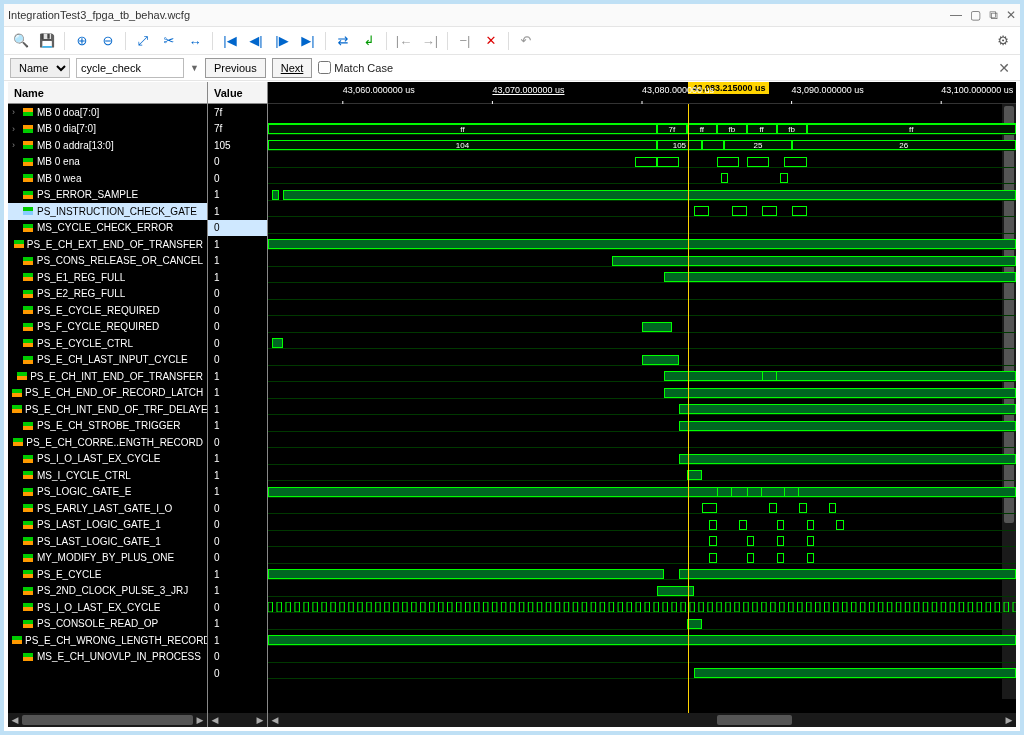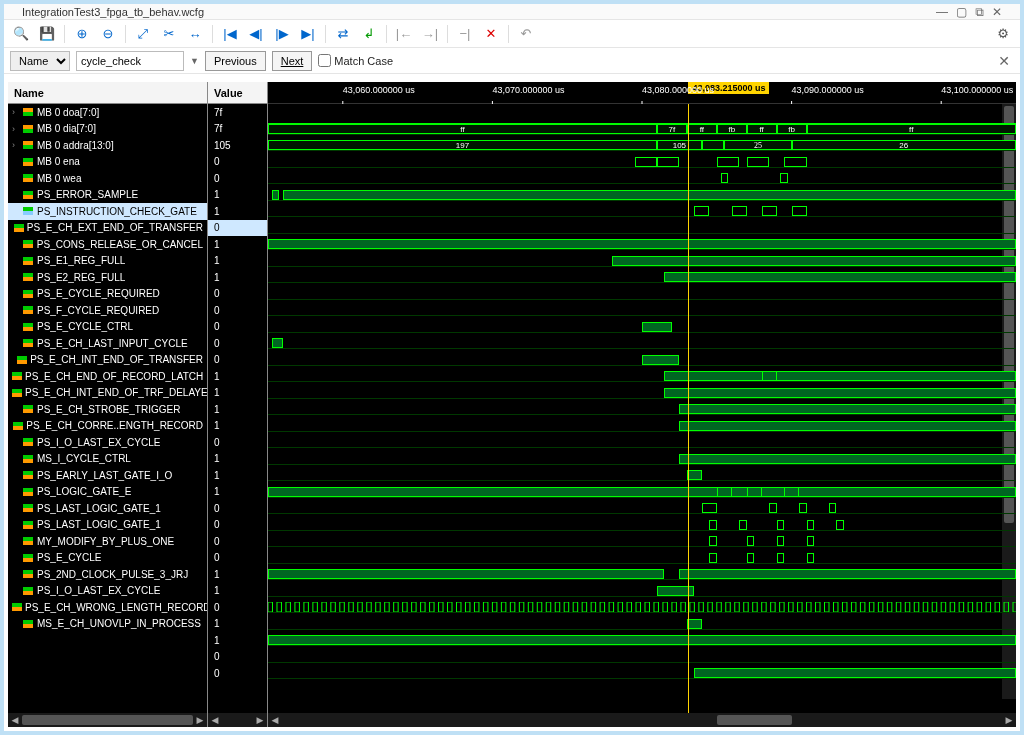--- a/index.html
+++ b/index.html
@@ -1,17 +1,17 @@
 <!DOCTYPE html>
 <html><head>
 <meta charset="utf-8">
 <style>
 * { box-sizing: border-box; margin: 0; padding: 0; }
 body { font-family: "Segoe UI", Arial, sans-serif; font-size: 11px; background: #fff; color: #222; overflow: hidden; width: 1024px; height: 735px; border: 4px solid #bfe0f5; position: relative; }
-.titlebar { height: 16px; display: flex; align-items: center; padding: 0 18px; border-bottom: 1px solid #e5e5e5; background: #fafafa; }
+.titlebar { height: 23px; display: flex; align-items: center; padding: 0 4px; border-bottom: 1px solid #e5e5e5; background: #fafafa; }
 .titlebar .title { flex: 1; font-size: 11px; color: #333; }
 .titlebar .win-btns { display: flex; gap: 8px; color: #666; font-size: 12px; }
 .titlebar .win-btns span { cursor: pointer; }
 .toolbar { height: 28px; display: flex; align-items: center; padding: 0 6px; gap: 4px; border-bottom: 1px solid #e5e5e5; }
 .tb-btn { width: 22px; height: 22px; display: inline-flex; align-items: center; justify-content: center; border: 1px solid transparent; border-radius: 2px; cursor: pointer; font-size: 13px; }
 .tb-sep { width: 1px; height: 18px; background: #ddd; margin: 0 2px; }
 .searchbar { height: 26px; display: flex; align-items: center; padding: 0 6px; gap: 6px; border-bottom: 1px solid #e5e5e5; }
 .searchbar select, .searchbar input[type=text] { height: 20px; font-size: 11px; border: 1px solid #bbb; padding: 0 4px; }
 .searchbar select.name-sel { width: 60px; }
 .searchbar input.search-input { width: 108px; }
@@ -150,20 +150,25 @@
           <span>PS_ERROR_SAMPLE</span>
         </div>
         <div class="sig-row selected">
           <span class="expander"></span>
           <span class="sig-icon sel"></span>
           <span>PS_INSTRUCTION_CHECK_GATE</span>
         </div>
         <div class="sig-row">
           <span class="expander"></span>
           <span class="sig-icon sig"></span>
+          <span>MS_CYCLE_CHECK_ERROR</span>
+        </div>
+        <div class="sig-row">
+          <span class="expander"></span>
+          <span class="sig-icon sig"></span>
           <span>PS_E_CH_EXT_END_OF_TRANSFER</span>
         </div>
         <div class="sig-row">
           <span class="expander"></span>
           <span class="sig-icon sig"></span>
           <span>PS_CONS_RELEASE_OR_CANCEL</span>
         </div>
         <div class="sig-row">
           <span class="expander"></span>
           <span class="sig-icon sig"></span>
@@ -225,30 +230,30 @@
           <span>PS_I_O_LAST_EX_CYCLE</span>
         </div>
         <div class="sig-row">
           <span class="expander"></span>
           <span class="sig-icon sig"></span>
           <span>MS_I_CYCLE_CTRL</span>
         </div>
         <div class="sig-row">
           <span class="expander"></span>
           <span class="sig-icon sig"></span>
+          <span>PS_LOGIC_GATE_E</span>
+        </div>
+        <div class="sig-row">
+          <span class="expander"></span>
+          <span class="sig-icon sig"></span>
           <span>PS_EARLY_LAST_GATE_I_O</span>
         </div>
         <div class="sig-row">
           <span class="expander"></span>
           <span class="sig-icon sig"></span>
-          <span>PS_LOGIC_GATE_E</span>
-        </div>
-        <div class="sig-row">
-          <span class="expander"></span>
-          <span class="sig-icon sig"></span>
           <span>PS_LAST_LOGIC_GATE_1</span>
         </div>
         <div class="sig-row">
           <span class="expander"></span>
           <span class="sig-icon sig"></span>
           <span>PS_LAST_LOGIC_GATE_1</span>
         </div>
         <div class="sig-row">
           <span class="expander"></span>
           <span class="sig-icon sig"></span>
@@ -261,20 +266,25 @@
         </div>
         <div class="sig-row">
           <span class="expander"></span>
           <span class="sig-icon sig"></span>
           <span>PS_2ND_CLOCK_PULSE_3_JRJ</span>
         </div>
         <div class="sig-row">
           <span class="expander"></span>
           <span class="sig-icon sig"></span>
           <span>PS_I_O_LAST_EX_CYCLE</span>
+        </div>
+        <div class="sig-row">
+          <span class="expander"></span>
+          <span class="sig-icon sig"></span>
+          <span>PS_CONSOLE_READ_OP</span>
         </div>
         <div class="sig-row">
           <span class="expander"></span>
           <span class="sig-icon sig"></span>
           <span>PS_E_CH_WRONG_LENGTH_RECORD</span>
         </div>
         <div class="sig-row">
           <span class="expander"></span>
           <span class="sig-icon sig"></span>
           <span>MS_E_CH_UNOVLP_IN_PROCESS</span>
@@ -333,21 +343,21 @@
           <span class="arrow" style="left:0">◀</span>
           <span class="arrow" style="right:0">▶</span>
         </div>
     </div>
   </div>
 
   <div class="col wave">
     <div class="time-header" id="time-header">
         <div class="cursor-label" style="left: 56.2%;">43,083.215000 us</div>
         <div class="tick-label" style="left: 10%;">43,060.000000 us</div>
-        <div class="tick-label" style="left: 30%;">43,070.000000 us</div>
+        <div class="tick-label" style="left: 30%; text-decoration: underline;">43,070.000000 us</div>
         <div class="tick-label" style="left: 50%;">43,080.000000 us</div>
         <div class="tick-label" style="left: 70%;">43,090.000000 us</div>
         <div class="tick-label" style="left: 90%;">43,100.000000 us</div>
         <div class="ticks"><svg width="100%" height="6">
             <line x1="0%" y1="3" x2="0%" y2="6" stroke="#fff" stroke-width="1"></line>
             <line x1="2%" y1="3" x2="2%" y2="6" stroke="#fff" stroke-width="1"></line>
             <line x1="4%" y1="3" x2="4%" y2="6" stroke="#fff" stroke-width="1"></line>
             <line x1="6%" y1="3" x2="6%" y2="6" stroke="#fff" stroke-width="1"></line>
             <line x1="8%" y1="3" x2="8%" y2="6" stroke="#fff" stroke-width="1"></line>
             <line x1="10%" y1="0" x2="10%" y2="6" stroke="#fff" stroke-width="1"></line>
@@ -415,24 +425,24 @@
           <div class="bus-seg" style="left: 0%; width: 52%;">ff</div>
           <div class="bus-seg" style="left: 52%; width: 4%;">7f</div>
           <div class="bus-seg" style="left: 56%; width: 4%;">ff</div>
           <div class="bus-seg" style="left: 60%; width: 4%;">fb</div>
           <div class="bus-seg" style="left: 64%; width: 4%;">ff</div>
           <div class="bus-seg" style="left: 68%; width: 4%;">fb</div>
           <div class="bus-seg" style="left: 72%; width: 28%;">ff</div>
         </div>
         <div class="wave-row" style="top: 33px;">
           <div class="track-line"></div>
-          <div class="bus-seg" style="left: 0%; width: 52%;">197</div>
+          <div class="bus-seg" style="left: 0%; width: 52%;">104</div>
           <div class="bus-seg" style="left: 52%; width: 6%;">105</div>
           <div class="bus-seg" style="left: 58%; width: 3%;"></div>
-          <div class="bus-seg" style="left: 61%; width: 9%; font-family: Liberation Serif, serif;">25</div>
+          <div class="bus-seg" style="left: 61%; width: 9%;">25</div>
           <div class="bus-seg" style="left: 70%; width: 30%; text-align: center;">26</div>
         </div>
         <div class="wave-row" style="top: 49.5px;">
           <div class="track-line"></div>
           <div class="seg-pulse" style="left: 49%; width: 3%;"></div>
           <div class="seg-pulse" style="left: 52%; width: 3%;"></div>
           <div class="seg-pulse" style="left: 60%; width: 3%;"></div>
           <div class="seg-pulse" style="left: 64%; width: 3%;"></div>
           <div class="seg-pulse" style="left: 69%; width: 3%;"></div>
         </div>

